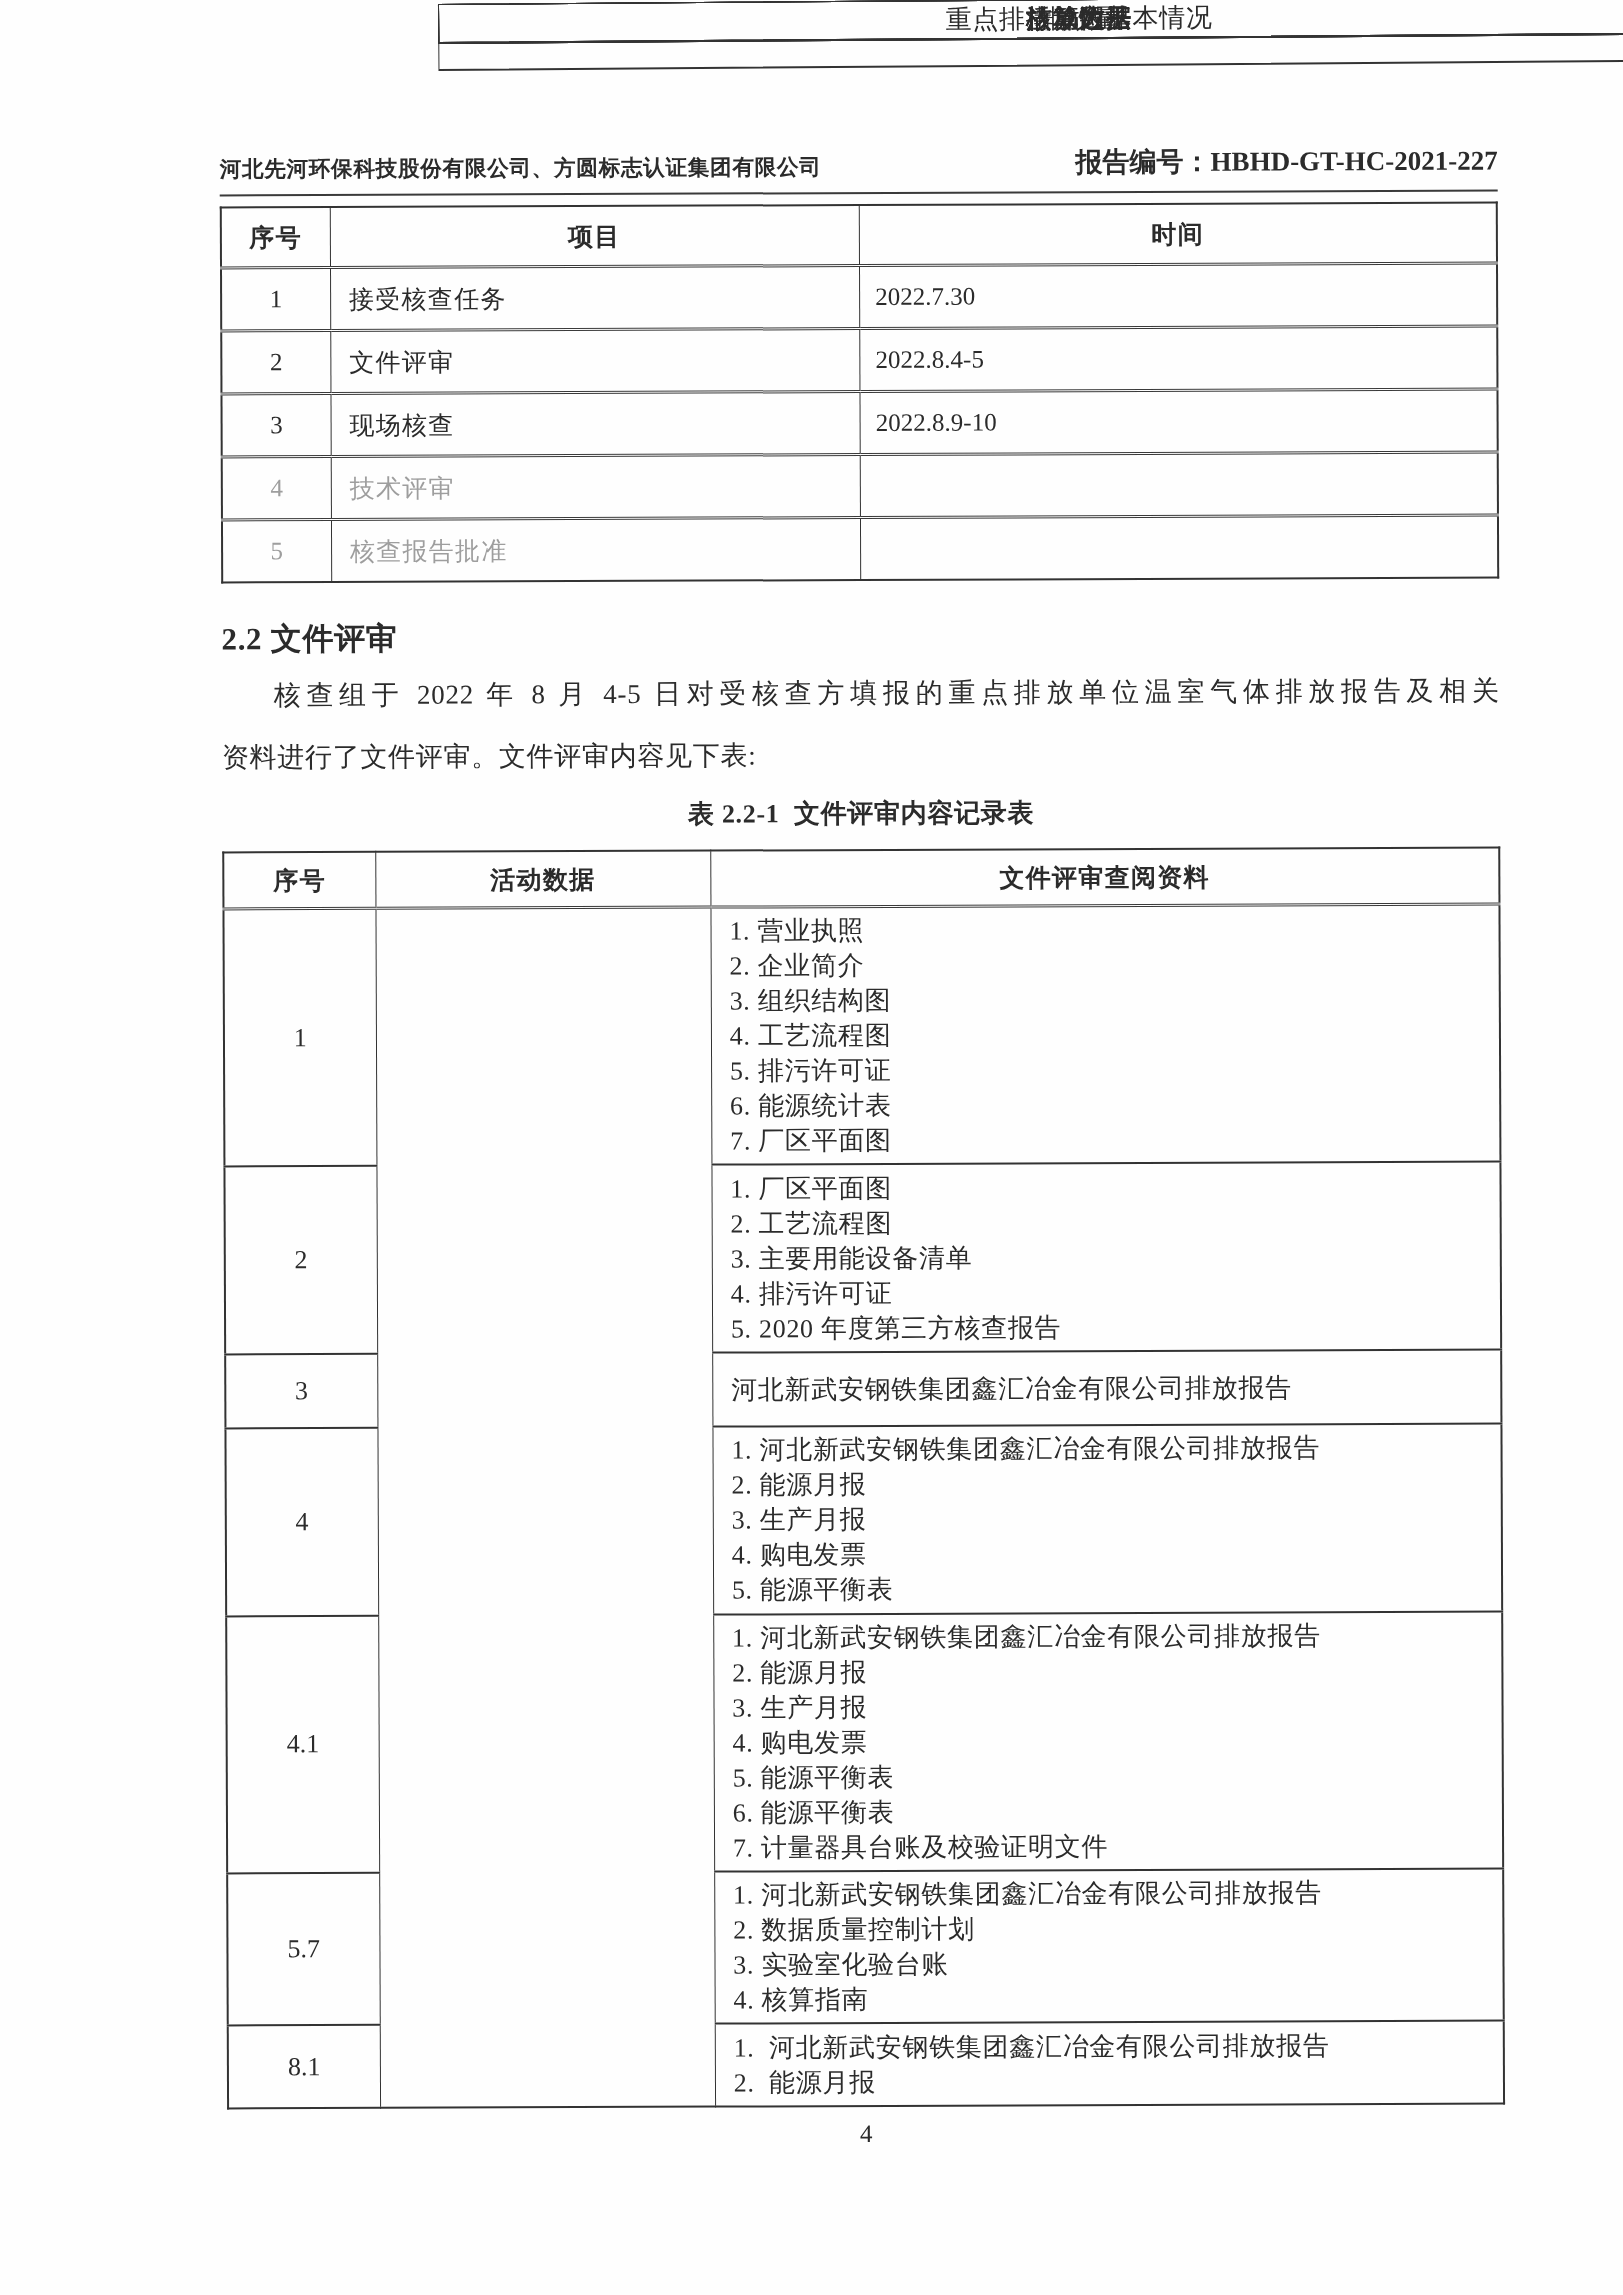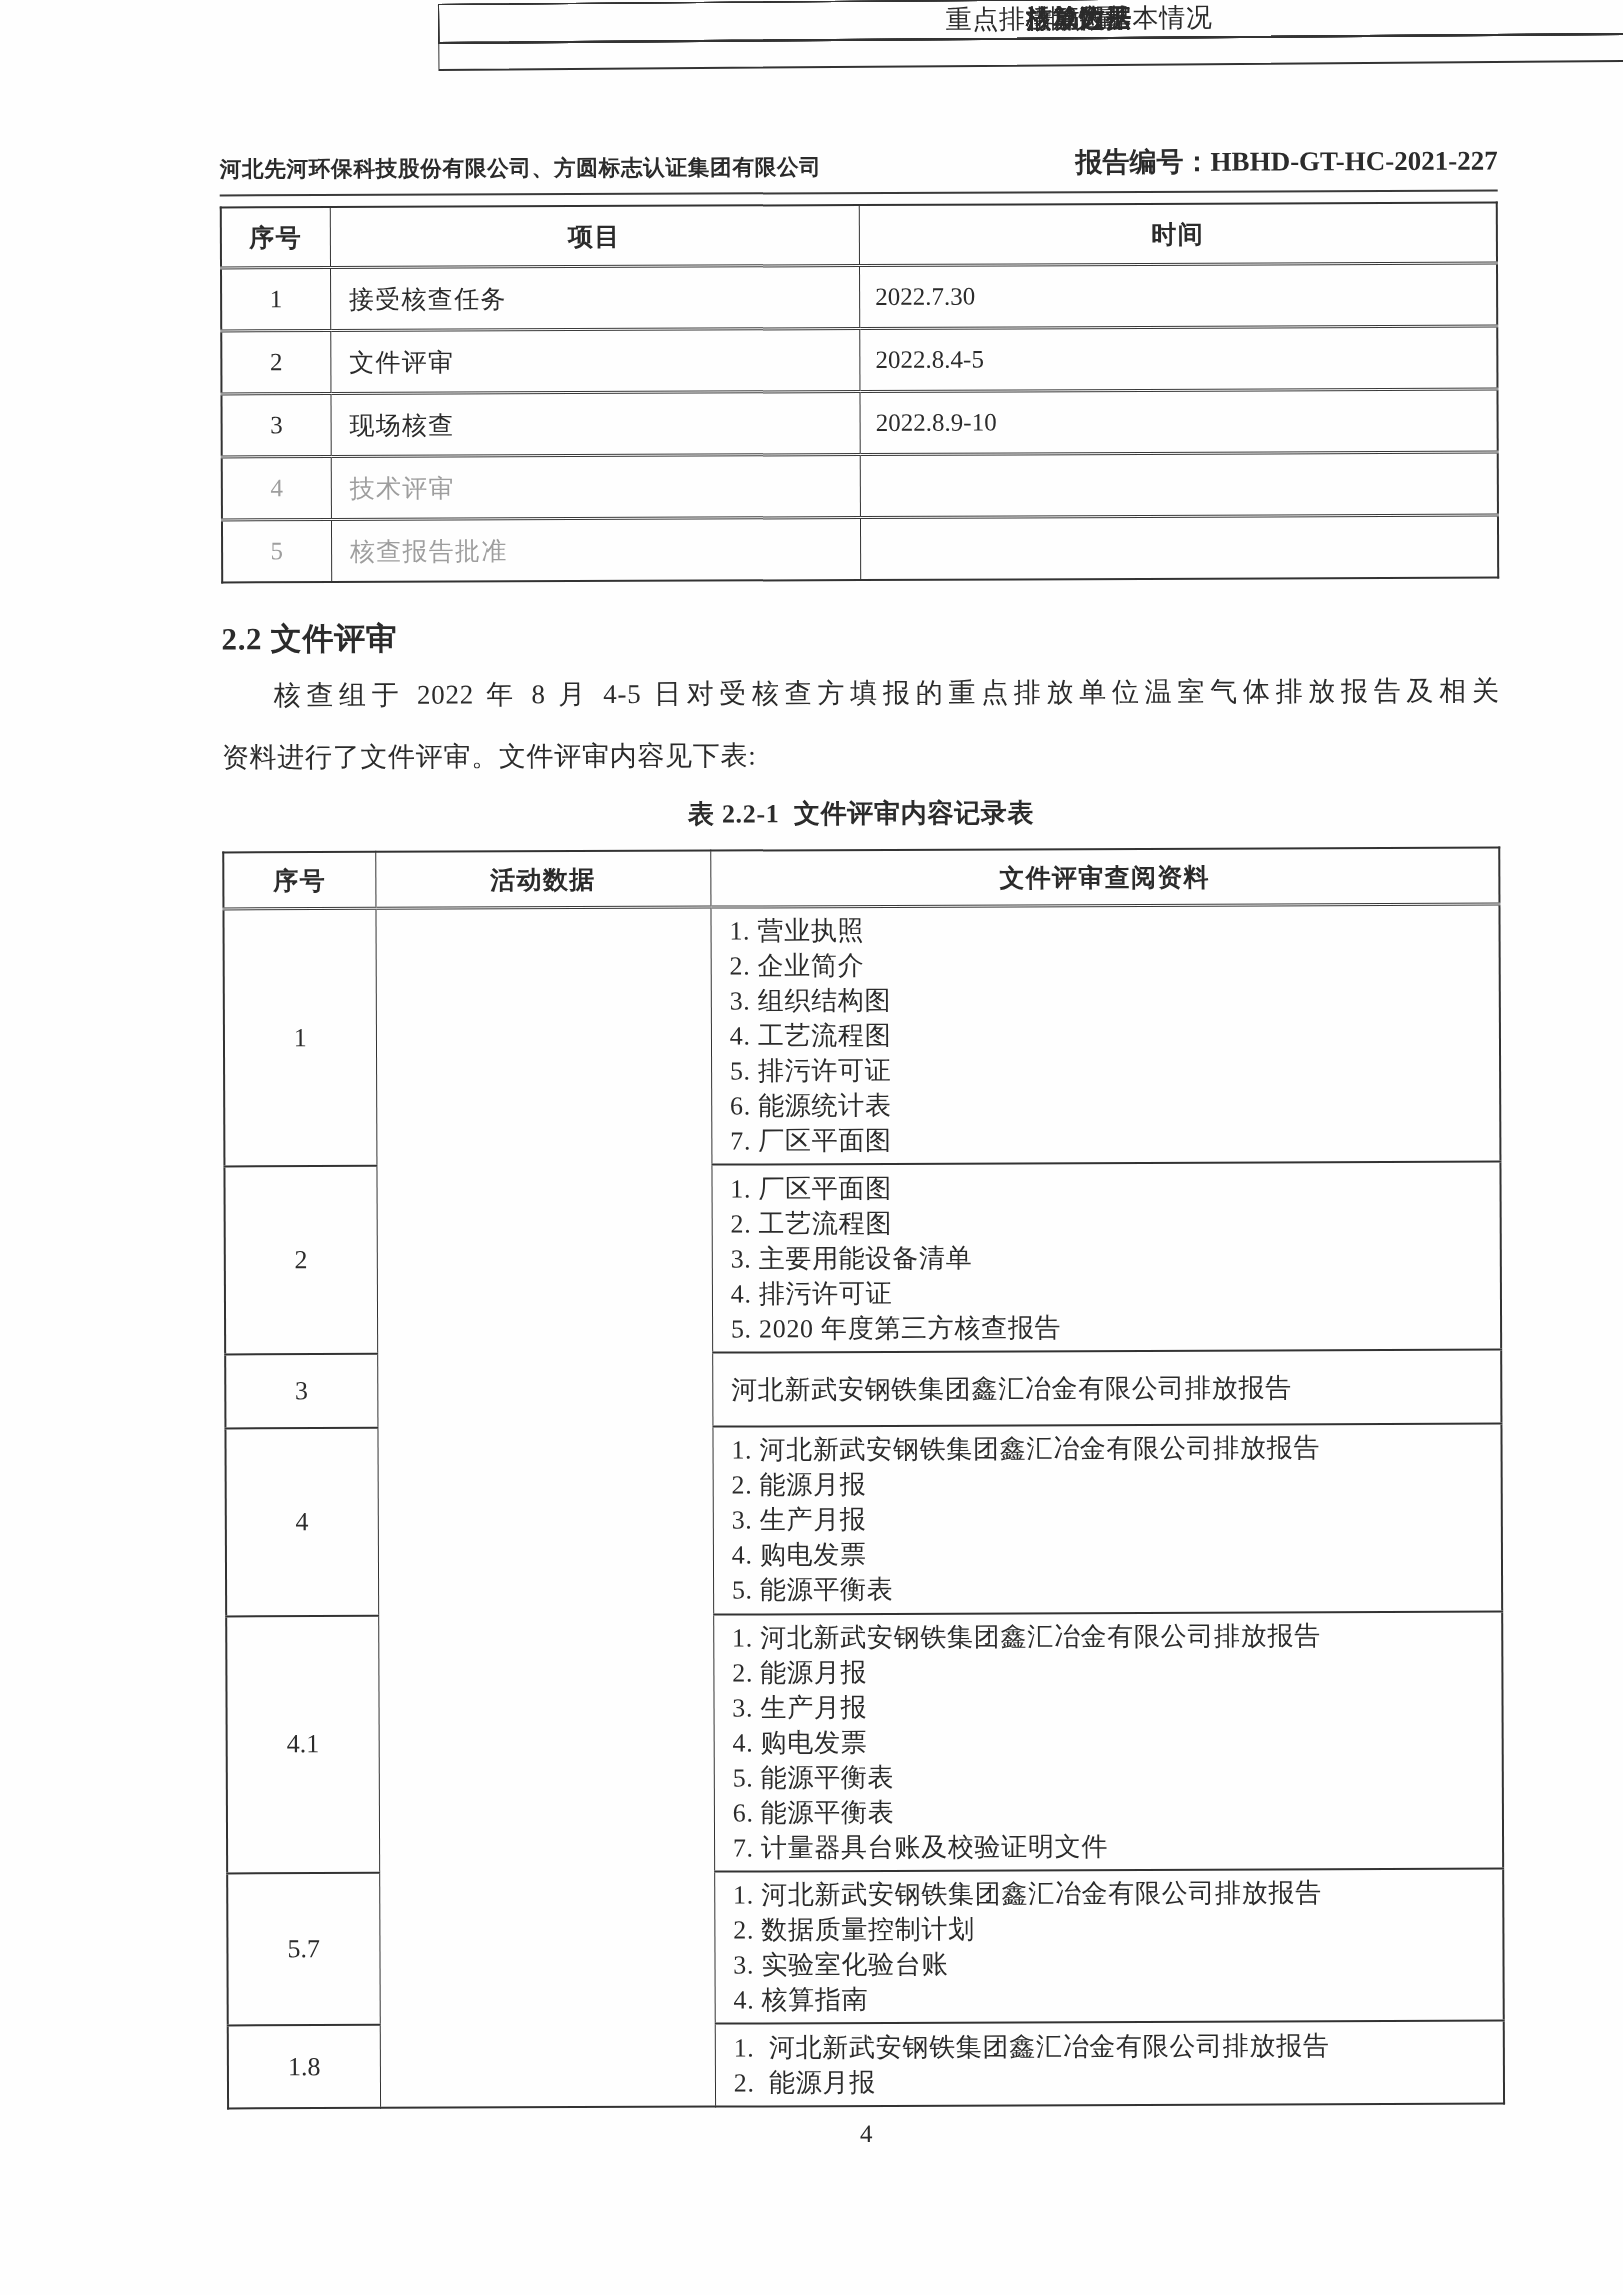--- a/index.html
+++ b/index.html
@@ -203,21 +203,21 @@
           <td class="no">5.7</td>
           <td class="content">排放因子</td>
           <td class="items">
             <div class="li">1. 河北新武安钢铁集团鑫汇冶金有限公司排放报告</div>
             <div class="li">2. 数据质量控制计划</div>
             <div class="li">3. 实验室化验台账</div>
             <div class="li">4. 核算指南</div>
           </td>
         </tr>
         <tr>
-          <td class="no">1.8</td>
+          <td class="no">8.1</td>
           <td class="content">排放量</td>
           <td class="items">
             <div class="li">1.  河北新武安钢铁集团鑫汇冶金有限公司排放报告</div>
             <div class="li">2.  能源月报</div>
           </td>
         </tr>
       </tbody>
     </table>
 
     <div class="pageno">4</div>

